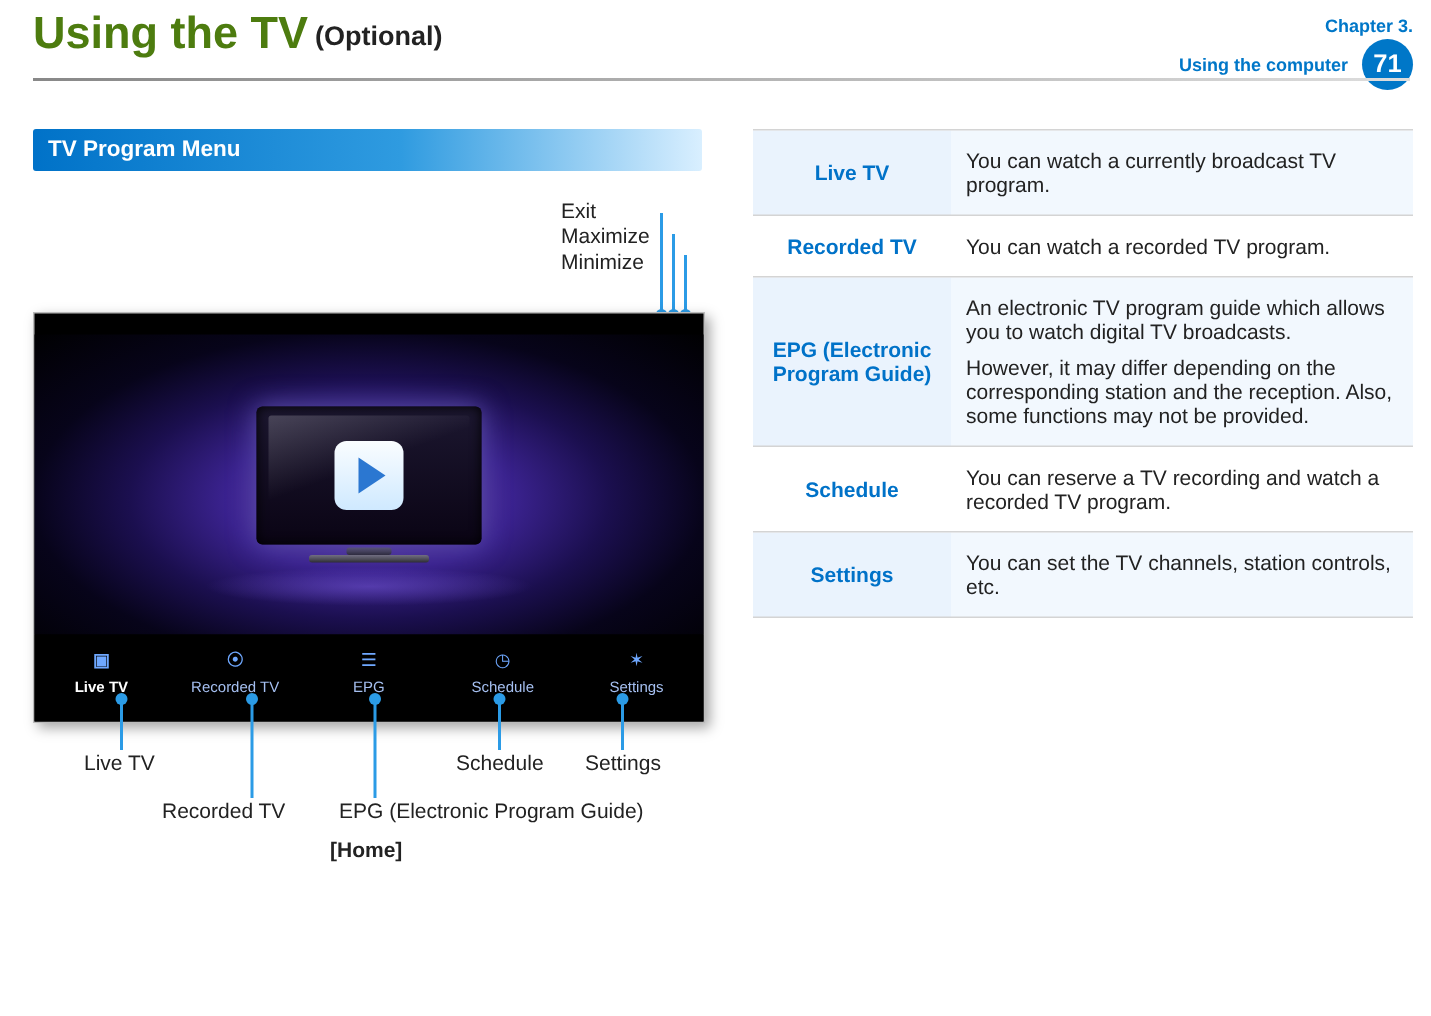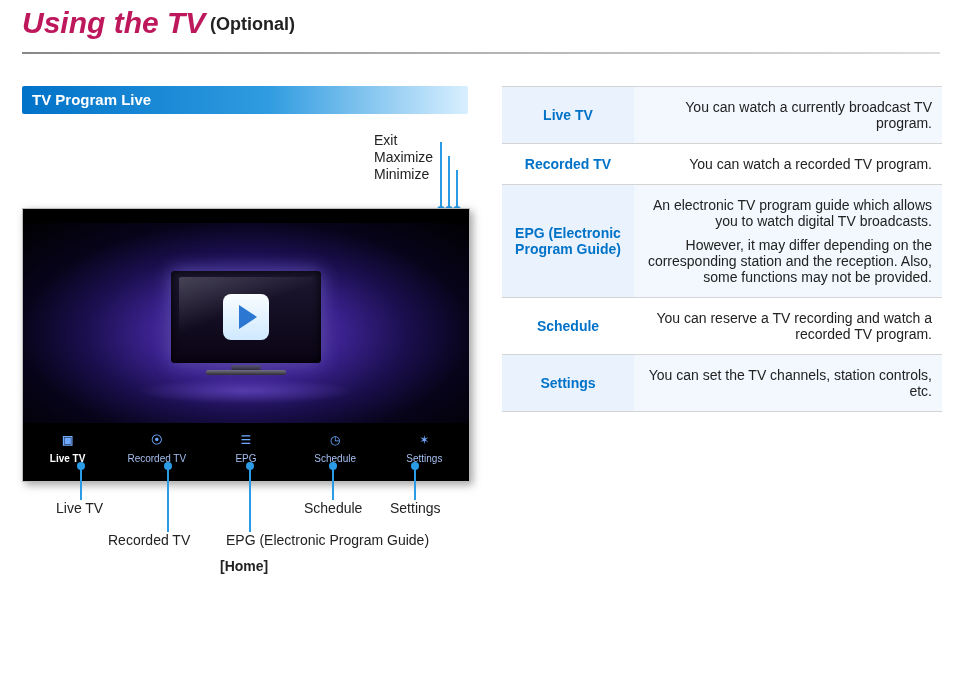--- a/index.html
+++ b/index.html
@@ -1,19 +1,19 @@
 <!DOCTYPE html>
 <html><head>
 <meta charset="utf-8">
 <style>
   html,body{margin:0;padding:0;font-family:"Segoe UI",Arial,Helvetica,sans-serif;background:#fff;color:#222;}
   .page{width:954px;height:677px;position:relative;overflow:hidden;}
   
   .hdr{position:relative;height:56px;}
-  .hdr-title{position:absolute;left:22px;top:6px;font-weight:700;font-size:30px;font-style:italic;color:#be185d;}
+  .hdr-title{position:absolute;left:22px;top:6px;font-weight:700;font-size:30px;color:#4d7c0f;}
   .hdr-sub{position:absolute;left:210px;top:14px;font-weight:700;font-size:18px;}
   .hdr-right{position:absolute;right:12px;top:8px;text-align:right;}
   .hdr-chapter{font-size:12px;font-weight:700;color:#0077c8;line-height:1.25;}
   .badge{display:inline-block;width:34px;height:34px;border-radius:50%;background:#0077c8;color:#fff;font-weight:700;font-size:17px;line-height:34px;text-align:center;vertical-align:middle;margin-left:6px;}
   .hdr-rule{position:absolute;left:22px;right:14px;top:52px;height:2px;background:linear-gradient(to right,#888,#ddd);}
   
   .cols{position:absolute;top:86px;left:22px;right:14px;bottom:10px;}
   .left{position:absolute;left:0;top:0;width:446px;}
   .right{position:absolute;left:480px;top:0;width:440px;}
   
@@ -52,41 +52,48 @@
   .nav li{color:#a5bff0;font-size:10px;text-align:center;width:82px;}
   .nav li.active{color:#fff;font-weight:700;}
   .nav li .glyph{display:block;height:16px;margin-bottom:4px;font-size:12px;color:#6fa8ff;}
   
   .co-line{position:absolute;width:2px;background:#2b9be6;}
   .co-dot{position:absolute;width:8px;height:8px;border-radius:50%;background:#2b9be6;margin-left:-3px;}
   .co-label{position:absolute;font-size:14px;color:#222;white-space:nowrap;}
   .home{position:absolute;font-size:14px;font-weight:700;text-align:center;}
   
   table.defs{width:100%;border-collapse:collapse;font-size:14px;}
-  table.defs td{border-top:1px solid #d4d4d4;border-bottom:1px solid #d4d4d4;padding:12px 10px;vertical-align:middle;text-align:right;}
+  table.defs td{border-top:1px solid #d4d4d4;border-bottom:1px solid #d4d4d4;padding:12px 10px;vertical-align:middle;}
   table.defs tr:nth-child(odd) td{background:#f2f8fe;}
   table.defs tr:nth-child(odd) td:first-child{background:#eaf3fd;}
   table.defs td.term{width:112px;text-align:center;font-weight:700;color:#0072c8;}
   table.defs p{margin:0 0 8px;}
   table.defs p:last-child{margin-bottom:0;}
 </style>
 </head>
 <body>
 <div class="page">
 
   <div class="hdr">
     <span class="hdr-title">Using the TV</span>
     <span class="hdr-sub">(Optional)</span>
+    <div class="hdr-right">
+      <span class="hdr-chapter">
+        <span>Chapter 3.</span><br>
+        <span>Using the computer</span>
+      </span>
+      <span class="badge">71</span>
+    </div>
     <div class="hdr-rule"></div>
   </div>
 
   <div class="cols">
 
     <div class="left">
-      <div class="bluebar">TV Program Live</div>
+      <div class="bluebar">TV Program Menu</div>
 
       <div class="wc-labels">
         <div>Exit</div>
         <div>Maximize</div>
         <div>Minimize</div>
       </div>
 
       <div class="wc-line" style="left:418px;top:56px;height:66px;"></div>
       <div class="wc-line" style="left:426px;top:70px;height:52px;"></div>
       <div class="wc-line" style="left:434px;top:84px;height:38px;"></div>

